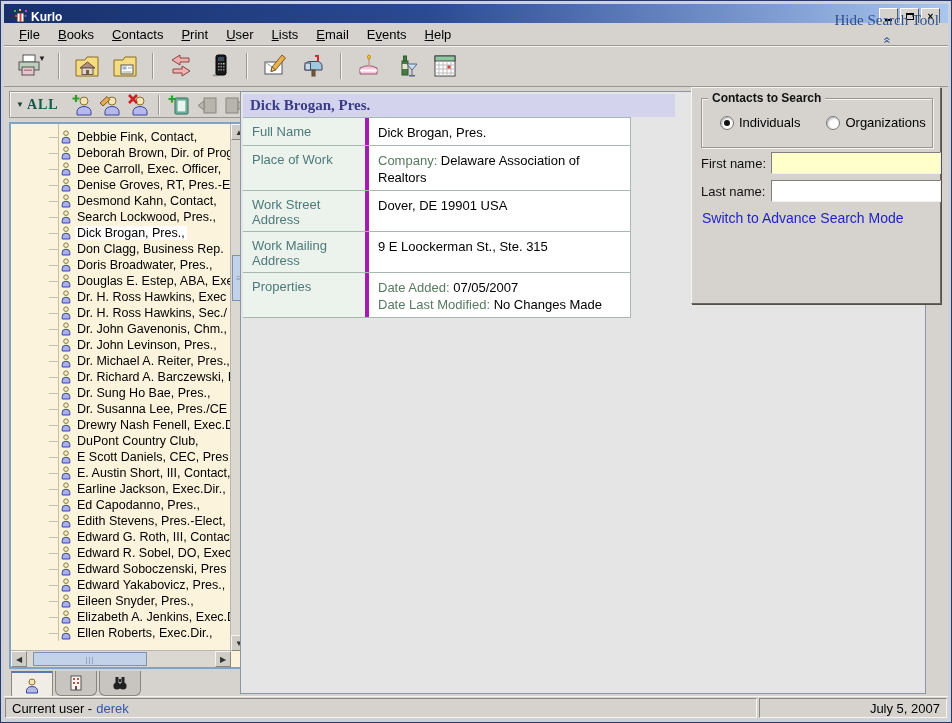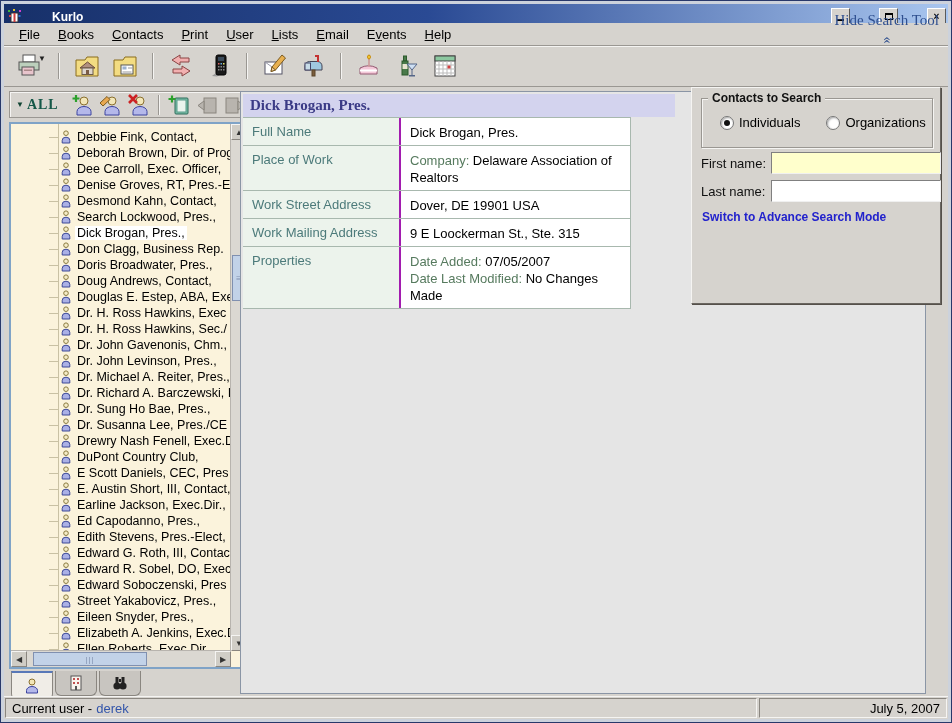--- a/index.html
+++ b/index.html
@@ -3,21 +3,21 @@
 <meta charset="utf-8">
 <style>
   html,body{margin:0;padding:0;background:#777;font-family:"Liberation Sans",sans-serif;}
   #window{position:relative;width:952px;height:723px;background:#d6d3ce;
     border:1px solid #28386a;box-sizing:border-box;overflow:hidden;}
   #frame{position:absolute;inset:0;border:3px solid #ccd2dc;box-sizing:border-box;}
 
   
   .titlebar{position:absolute;left:3px;top:3px;right:3px;height:25px;
     background:linear-gradient(to right,#173069,#2a4a94 45%,#a9c6ef);
-    display:flex;align-items:center;padding:0 2px;box-sizing:border-box;gap:27px;}
+    display:flex;align-items:center;padding:0 8px;box-sizing:border-box;}
   .titlebar .app-icon{width:15px;height:15px;margin:0 3px 0 1px;flex:0 0 auto;}
   .titlebar .title-text{color:#fff;font-weight:bold;font-size:12px;flex:1;}
   .winbtn{width:17px;height:15px;background:#d6d3ce;border:1px solid;
     border-color:#fff #5a5a5a #5a5a5a #fff;margin-left:2px;display:flex;
     align-items:center;justify-content:center;font-size:10px;line-height:10px;
     color:#000;font-weight:bold;cursor:default;}
   .winbtn .min-glyph{width:7px;height:2px;background:#000;margin-top:7px;}
   .winbtn .max-glyph{width:8px;height:7px;border:1px solid #000;border-top:2px solid #000;box-sizing:border-box;}
 
   
@@ -79,22 +79,22 @@
   .side-tab.active{background:#f0ede7;border-top:2px solid #5878b8;height:26px;}
 
   
   .main-panel{position:absolute;left:239px;top:90px;width:686px;height:603px;background:#e5e5e5;
     border:1px solid #8a95a5;box-sizing:border-box;}
   .detail-header{position:absolute;left:2px;top:2px;width:432px;height:23px;background:#d3d3ee;
     color:#3b3b86;font-family:"Liberation Serif",serif;font-weight:bold;font-size:15px;
     display:flex;align-items:center;padding-left:7px;box-sizing:border-box;}
   .detail-table{position:absolute;left:2px;top:25px;width:388px;border-top:1px solid #a8b8ae;}
   .d-row{display:flex;border-bottom:1px solid #a8b8ae;}
-  .d-label{width:158px;flex:0 0 auto;background:#ecf3ec;color:#4c7a7a;font-size:13px;
-    padding:6px 4px 4px 9px;box-sizing:border-box;border-right:2px solid #a21caf;}
+  .d-label{width:126px;flex:0 0 auto;background:#ecf3ec;color:#4c7a7a;font-size:13px;
+    padding:6px 4px 4px 9px;box-sizing:border-box;border-right:4px solid #a21caf;}
   .d-value{flex:1;background:#fff;font-size:13px;color:#000;padding:6px 4px 4px 9px;
     border-right:1px solid #a8b8ae;}
   .d-value .line{line-height:17px;}
   .d-value .prefix{color:#567a5e;}
 
   
   .search-panel{position:absolute;left:690px;top:86px;width:250px;height:217px;background:#d6d3ce;
     border:1px solid;border-color:#f5f4f2 #6a6660 #6a6660 #f5f4f2;box-sizing:border-box;
     box-shadow:1px 1px 0 #55504a;}
   .groupbox{position:absolute;left:9px;top:10px;width:230px;height:48px;
@@ -105,21 +105,21 @@
   .radio{display:flex;align-items:center;gap:5px;cursor:pointer;}
   .radio .rb{width:12px;height:12px;border-radius:50%;background:#fff;border:1px solid #777;
     box-shadow:inset 1px 1px 2px #aaa;position:relative;flex:0 0 auto;}
   .radio.checked .rb::after{content:"";position:absolute;left:3px;top:3px;width:6px;height:6px;
     border-radius:50%;background:#111;}
   .field-row{position:absolute;left:9px;display:flex;align-items:center;font-size:13px;color:#111;}
   .field-row label{width:70px;flex:0 0 auto;}
   .field-row input{width:162px;height:18px;border:1px solid;border-color:#808080 #f0f0f0 #f0f0f0 #808080;
     font-size:13px;font-family:"Liberation Sans",sans-serif;padding:1px 3px;outline:none;background:#fff;}
   .field-row input.focused{background:#ffffcc;}
-  .adv-link{position:absolute;left:10px;top:122px;color:#2222cc;font-size:12px;font-weight:bold;cursor:pointer;}
+  .adv-link{position:absolute;left:10px;top:122px;color:#2222cc;font-size:14px;font-weight:normal;cursor:pointer;}
 
   
   .statusbar{position:absolute;left:3px;right:3px;bottom:3px;height:22px;background:#d6d3ce;
     display:flex;align-items:stretch;font-size:13px;border-top:1px solid #f5f4f2;}
   .sb-cell{border:1px solid;border-color:#8a8680 #f5f4f2 #f5f4f2 #8a8680;margin:1px;
     display:flex;align-items:center;padding:0 6px;box-sizing:border-box;}
   .sb-left{flex:1;}
   .sb-right{width:188px;justify-content:flex-end;padding-left:25px;}
   .user-link{color:#3355aa;margin-left:4px;}
 </style>
@@ -407,30 +407,20 @@
             <span class="t-label">Doris Broadwater, Pres.,</span>
           </div>
           <div class="tree-row">
             <span class="stub"></span>
             <span class="p-icon">
               <svg width="12" height="14" viewBox="0 0 12 14">
                 <circle cx="6" cy="3.2" r="2.3" fill="#f5ecc8" stroke="#8a7a40"></circle>
                 <path d="M2.2 13 v-2.6 a3.8 3.2 0 0 1 7.6 0 V13 z" fill="#aab0e6" stroke="#3c4898"></path>
               </svg>
             </span>
-            <span class="t-label">Doug Andrews, Contact,</span>
-          </div>
-          <div class="tree-row">
-            <span class="stub"></span>
-            <span class="p-icon">
-              <svg width="12" height="14" viewBox="0 0 12 14">
-                <circle cx="6" cy="3.2" r="2.3" fill="#f5ecc8" stroke="#8a7a40"></circle>
-                <path d="M2.2 13 v-2.6 a3.8 3.2 0 0 1 7.6 0 V13 z" fill="#aab0e6" stroke="#3c4898"></path>
-              </svg>
-            </span>
             <span class="t-label">Douglas E. Estep, ABA, Exe</span>
           </div>
           <div class="tree-row">
             <span class="stub"></span>
             <span class="p-icon">
               <svg width="12" height="14" viewBox="0 0 12 14">
                 <circle cx="6" cy="3.2" r="2.3" fill="#f5ecc8" stroke="#8a7a40"></circle>
                 <path d="M2.2 13 v-2.6 a3.8 3.2 0 0 1 7.6 0 V13 z" fill="#aab0e6" stroke="#3c4898"></path>
               </svg>
             </span>
@@ -607,21 +597,21 @@
             <span class="t-label">Edward Soboczenski, Pres</span>
           </div>
           <div class="tree-row">
             <span class="stub"></span>
             <span class="p-icon">
               <svg width="12" height="14" viewBox="0 0 12 14">
                 <circle cx="6" cy="3.2" r="2.3" fill="#f5ecc8" stroke="#8a7a40"></circle>
                 <path d="M2.2 13 v-2.6 a3.8 3.2 0 0 1 7.6 0 V13 z" fill="#aab0e6" stroke="#3c4898"></path>
               </svg>
             </span>
-            <span class="t-label">Street Yakabovicz, Pres.,</span>
+            <span class="t-label">Edward Yakabovicz, Pres.,</span>
           </div>
           <div class="tree-row">
             <span class="stub"></span>
             <span class="p-icon">
               <svg width="12" height="14" viewBox="0 0 12 14">
                 <circle cx="6" cy="3.2" r="2.3" fill="#f5ecc8" stroke="#8a7a40"></circle>
                 <path d="M2.2 13 v-2.6 a3.8 3.2 0 0 1 7.6 0 V13 z" fill="#aab0e6" stroke="#3c4898"></path>
               </svg>
             </span>
             <span class="t-label">Eileen Snyder, Pres.,</span>

